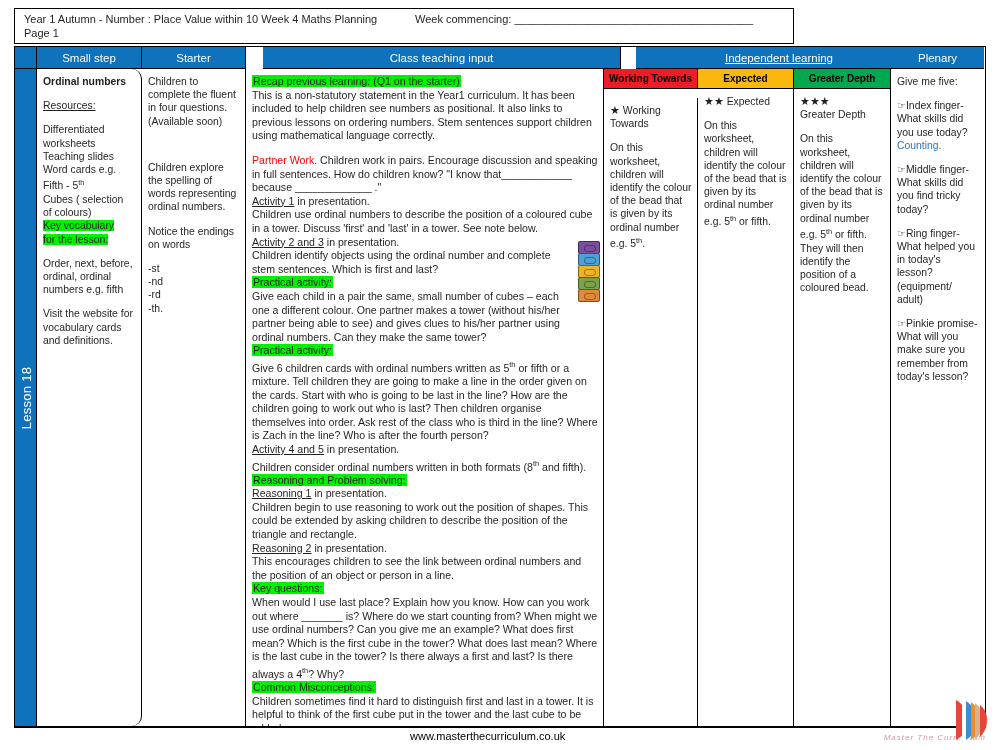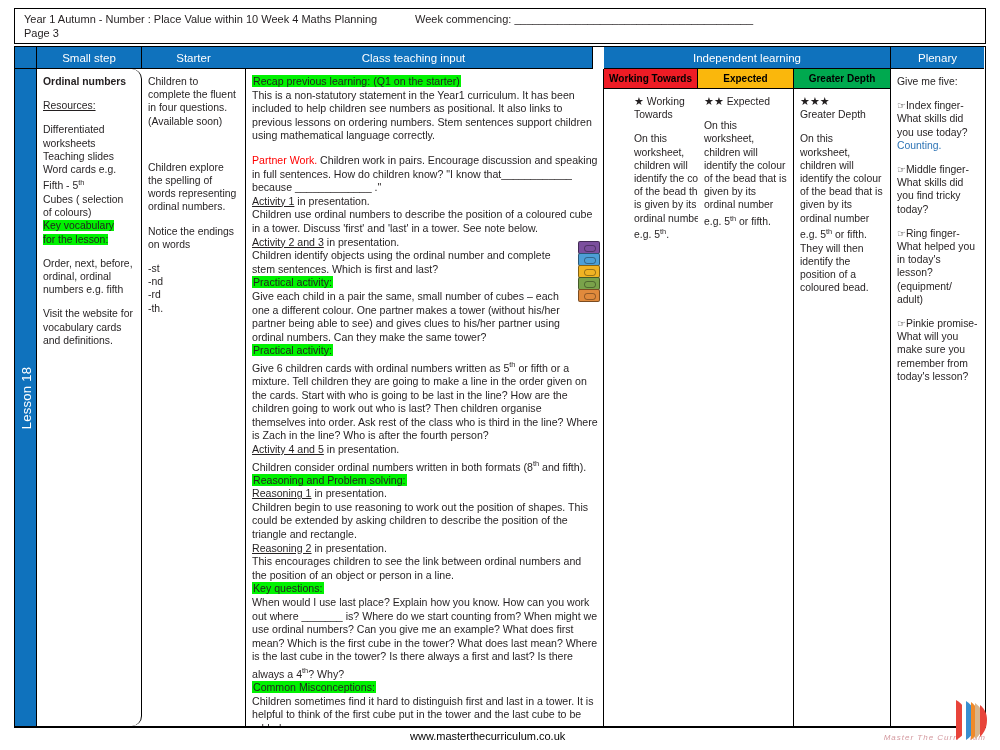--- a/index.html
+++ b/index.html
@@ -1,20 +1,20 @@
 <!DOCTYPE html>
 <html><head>
 <meta charset="utf-8">
 <style>
   html,body{margin:0;padding:0;background:#fff;}
   body{width:1000px;height:750px;font-family:"Liberation Sans",sans-serif;color:#231f20;overflow:hidden;}
   .page{position:relative;width:1000px;height:750px;}
 
   
-  .titlebar{position:absolute;left:14px;top:8px;width:972px;height:36px;border:1.5px solid #000;background:#fff;box-sizing:border-box;}
+  .titlebar{position:absolute;left:14px;top:8px;width:780px;height:36px;border:1.5px solid #000;background:#fff;box-sizing:border-box;}
   .titlebar .t1{position:absolute;left:9px;top:3px;font-size:11px;line-height:14px;white-space:nowrap;}
   .titlebar .t2{position:absolute;left:9px;top:17px;font-size:11px;line-height:14px;}
   .titlebar .t3{position:absolute;left:400px;top:3px;font-size:11px;line-height:14px;white-space:nowrap;}
 
   
   .tbl{position:absolute;left:14px;top:46px;width:972px;height:680px;box-sizing:border-box;border-left:1.5px solid #000;border-right:1.5px solid #000;border-top:1.5px solid #000;}
 
   .hdrrow{position:absolute;left:0;top:0;height:34px;width:100%;}
   .hcell{position:absolute;top:0;height:22px;background:#0f72bd;color:#fff;font-size:11.5px;
          display:flex;align-items:center;justify-content:center;box-sizing:border-box;
@@ -64,32 +64,32 @@
   .brand{position:absolute;right:14px;top:733px;font-size:8px;color:#d49aa0;font-style:italic;letter-spacing:1px;white-space:nowrap;}
   .pencil{position:absolute;right:12px;top:698px;width:34px;height:44px;}
 </style>
 </head>
 <body>
 
 <div class="page">
 
   <div class="titlebar">
     <div class="t1">Year 1 Autumn -  Number : Place Value within 10 Week 4 Maths Planning</div>
-    <div class="t2">Page 3</div>
+    <div class="t2">Page 1</div>
     <div class="t3">Week commencing: _______________________________________</div>
   </div>
 
   <div class="tbl">
 
     <div class="hdrrow">
       <div class="hspacer" style="left:0;width:22px;"></div>
       <div class="hcell" style="left:22px;width:105px;">Small step</div>
       <div class="hcell" style="left:127px;width:104px;">Starter</div>
-      <div class="hcell" style="left:220px;width:358px;text-align:right;">Class teaching input</div>
-      <div class="hcell" style="left:589px;width:287px;">Independent learning</div>
+      <div class="hcell" style="left:248px;width:358px;text-align:right;">Class teaching input</div>
+      <div class="hcell" style="left:621px;width:287px;text-decoration:underline;">Independent learning</div>
       <div class="hcell" style="left:876px;width:93px;border-right:none;text-align:center;">Plenary</div>
     </div>
 
     <div class="subrow" style="left:589px;top:22px;width:287px;">
       <div class="scell" id="rag-wt" style="left: 0px; width: 94px; background: rgb(238, 28, 37);">Working Towards</div>
       <div class="scell" id="rag-ex" style="left: 94px; width: 96px; background: rgb(250, 183, 12);">Expected</div>
       <div class="scell" id="rag-gd" style="left: 190px; width: 97px; background: rgb(0, 169, 79);">Greater Depth</div>
     </div>
 
     <div class="lesson">
@@ -159,21 +159,21 @@
       <p><span class="u">Reasoning 1</span><span> in presentation.</span></p>
       <p>Children begin to use reasoning to work out the position of shapes. This could be extended by asking children to describe the position of the triangle and rectangle.</p>
       <p><span class="u">Reasoning 2</span><span> in presentation.</span></p>
       <p>This encourages children to see the link between ordinal numbers and the position of an object or person in a line.</p>
       <p><span class="hl">Key questions:</span></p>
       <p><span>When would I use last place? Explain how you know. How can you work out where _______ is? Where do we start counting from? When might we use ordinal numbers? Can you give me an example? What does first mean? Which is the first cube in the tower? What does last mean? Where is the last cube in the tower? Is there always a first and last? Is there always a 4</span><sup>th</sup><span>? Why?</span></p>
       <p><span class="hl">Common Misconceptions:</span></p>
       <p>Children sometimes find it hard to distinguish first and last in a tower. It is helpful to think of the first cube put in the tower and the last cube to be added.</p>
     </div>
 
-    <div class="cell" style="left:589px;top:42px;width:94px;bottom:0;margin-left:24px;">
+    <div class="cell" style="left:589px;top:51px;width:94px;bottom:0;">
       <p><span class="star">★</span> <span>Working Towards</span></p>
       <div class="sp"></div>
       <p><span>On this worksheet, children will identify the colour of the bead that is given by its ordinal number e.g. 5</span><sup>th</sup><span>.</span></p>
     </div>
 
     <div class="cell" style="left:683px;top:42px;width:96px;bottom:0;">
       <p><span class="star">★</span><span class="star">★</span> <span>Expected</span></p>
       <div class="sp"></div>
       <p><span>On this worksheet, children will identify the colour of the bead that is given by its ordinal number e.g. 5</span><sup>th</sup><span> or fifth.</span></p>
     </div>

